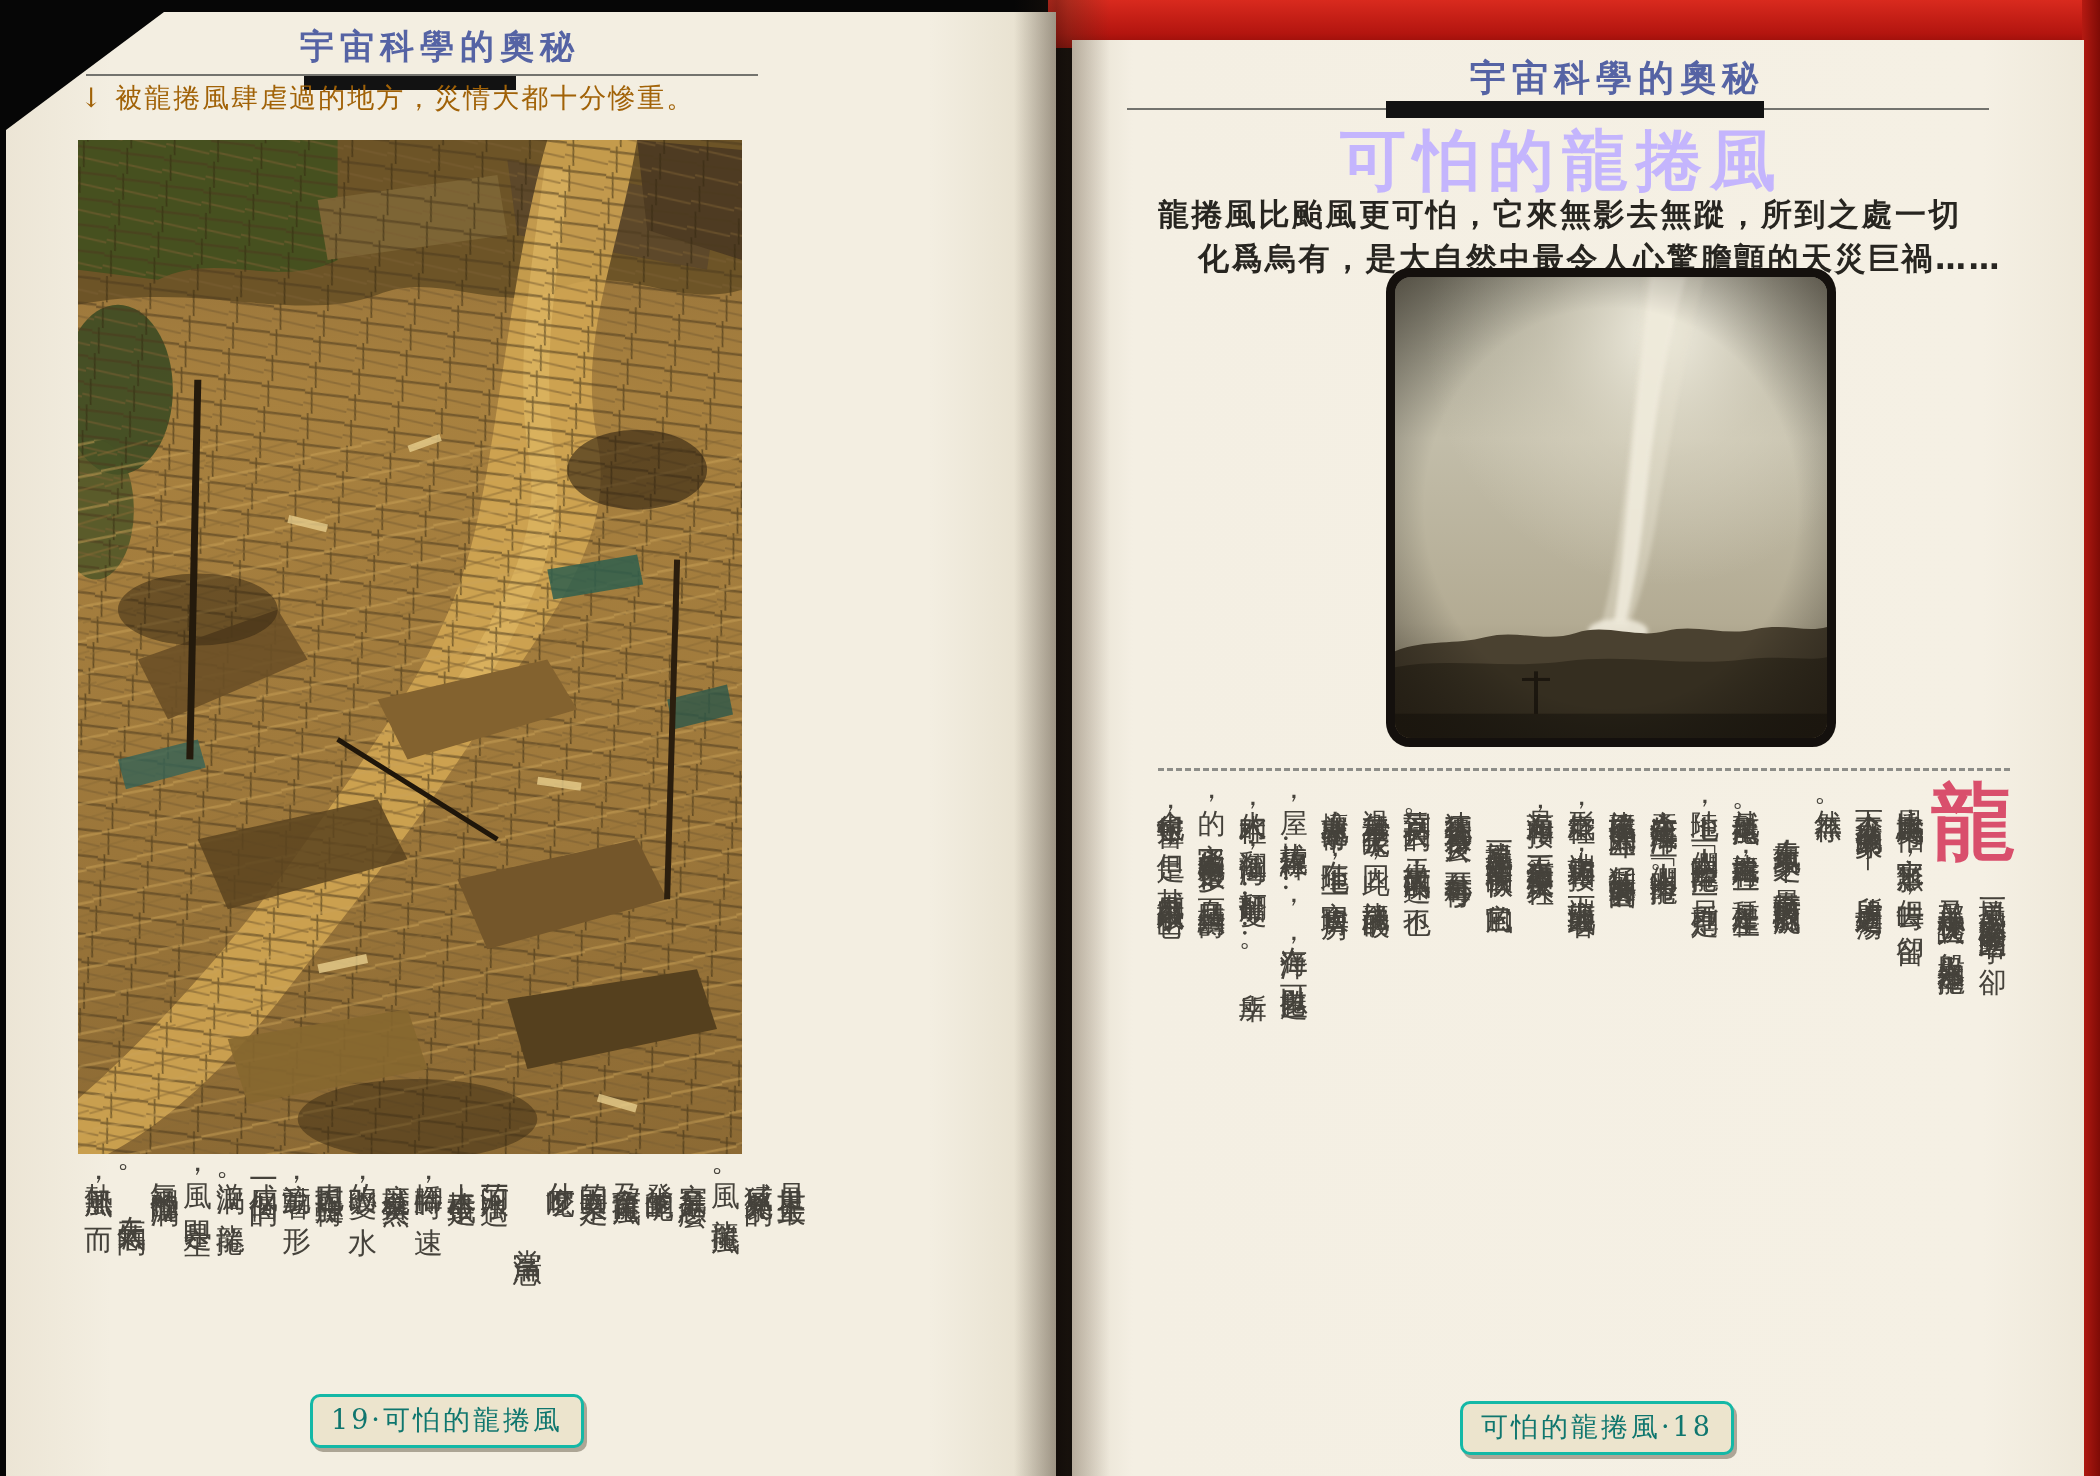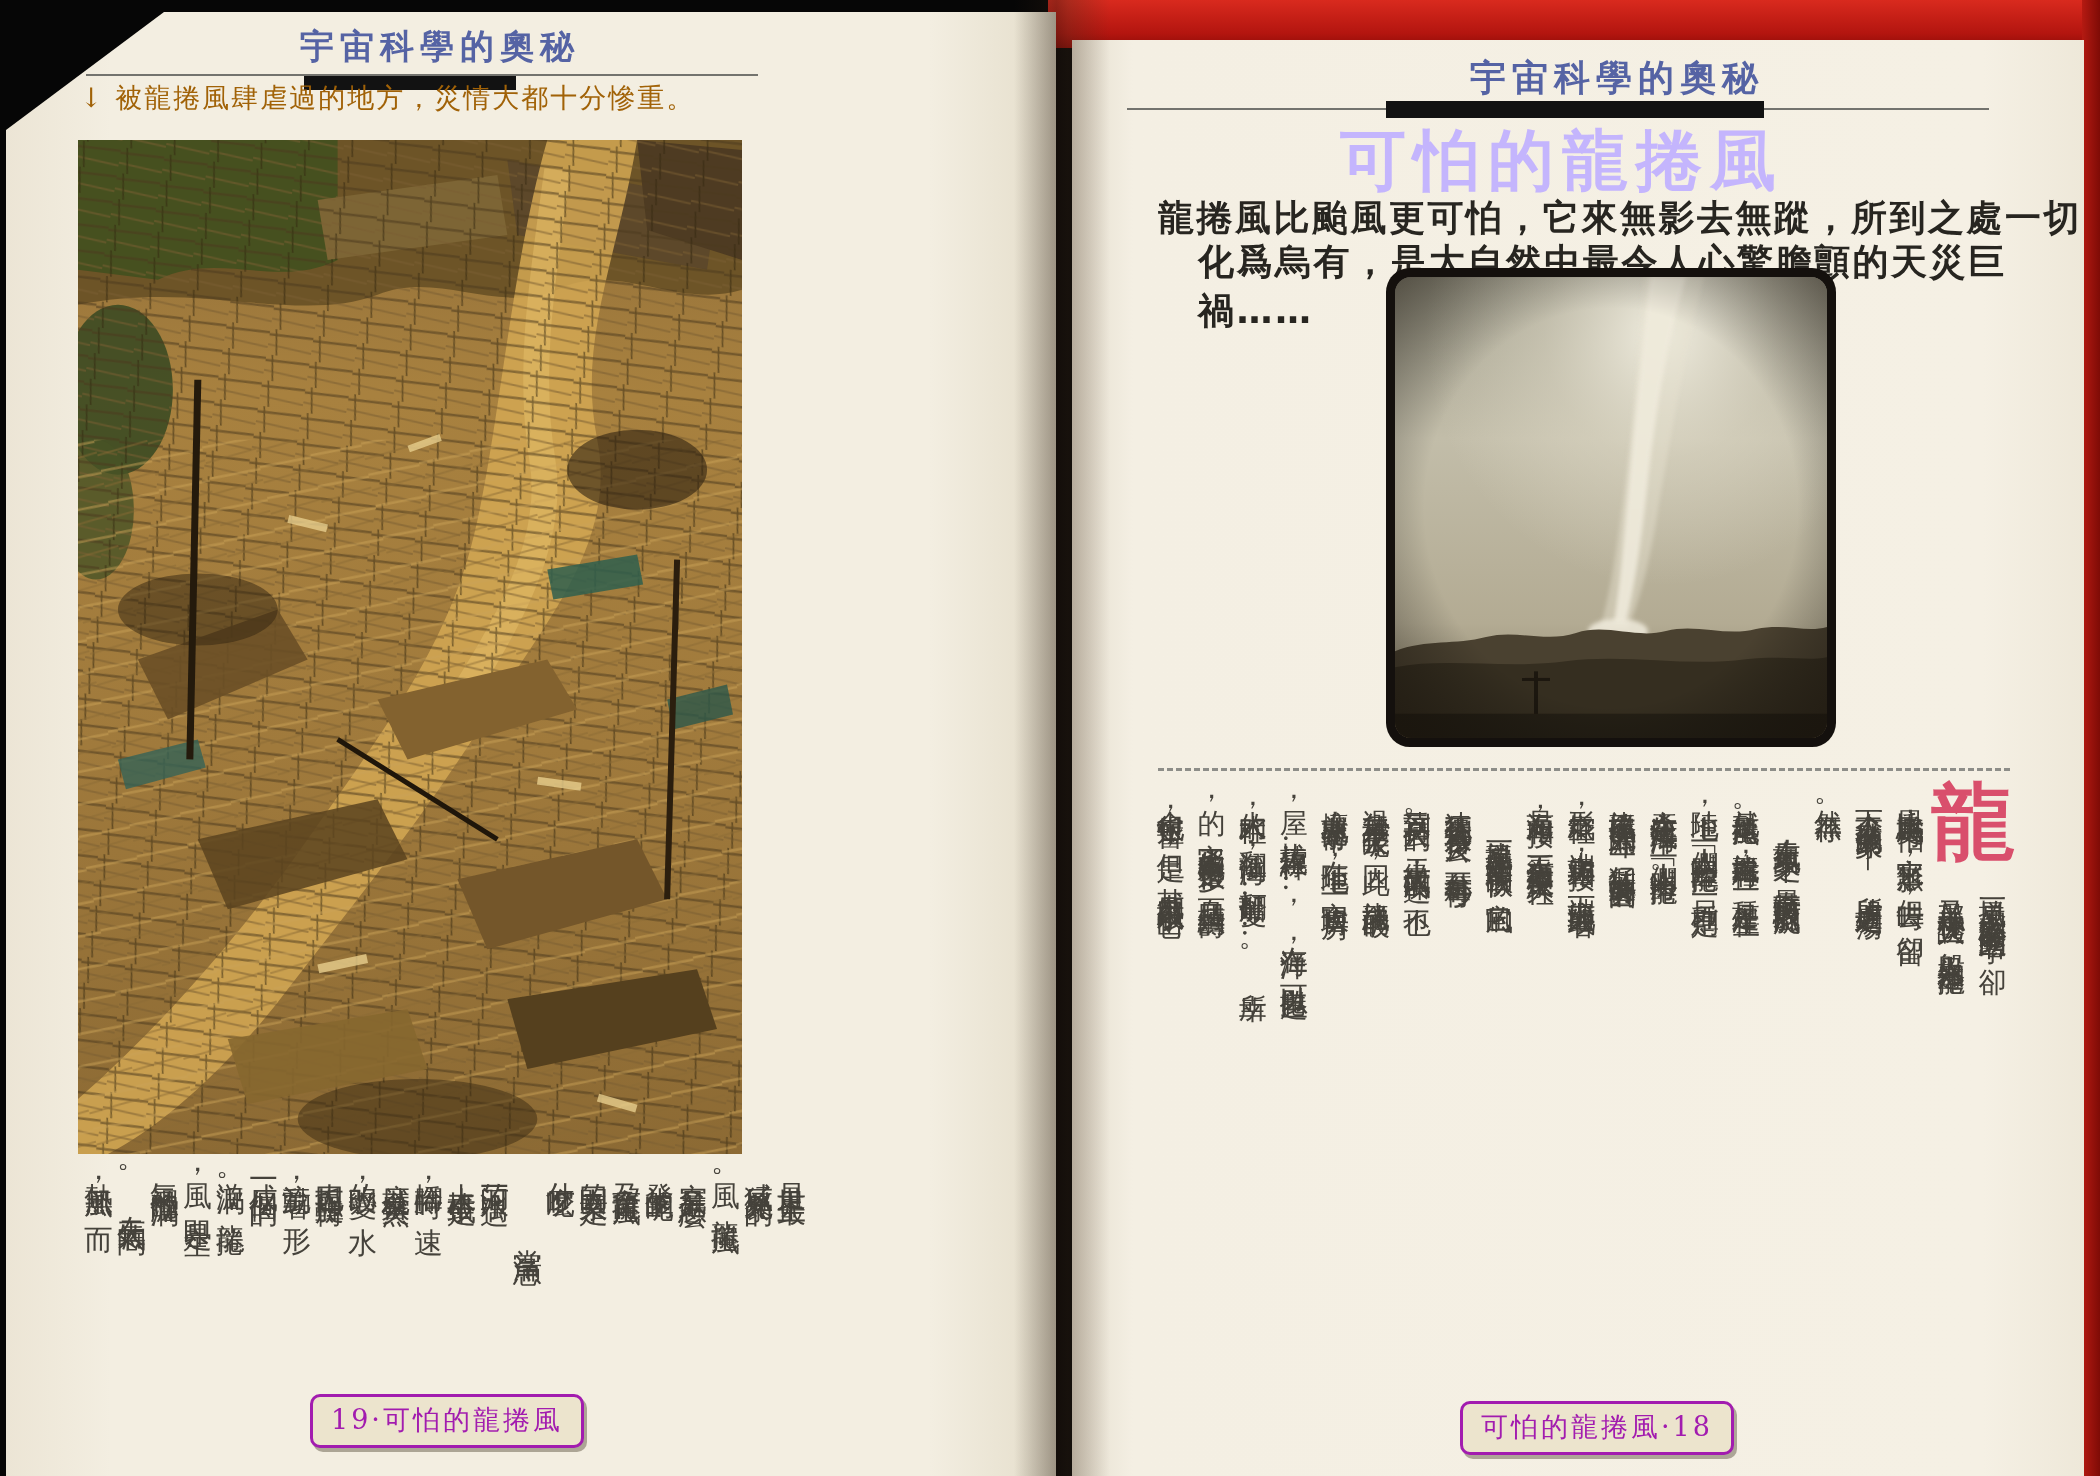--- a/index.html
+++ b/index.html
@@ -44,28 +44,28 @@
   .rtext{position:absolute;left:1156px;top:788px;width:856px;height:600px;}
   .rcols{display:flex;flex-direction:row-reverse;justify-content:space-between;height:100%;}
   .rcols .vcol{width:34px;font-size:28px;letter-spacing:2.5px;line-height:40.5px;}
   .rcols .vcol:nth-child(1),.rcols .vcol:nth-child(2){padding-top:90px;}
   .dropcap{position:absolute;right:-3px;top:-10px;width:84px;text-align:center;
            font-size:84px;line-height:88px;color:#d94f6c;font-weight:700;}
   
   .title{position:absolute;left:1340px;top:116px;font-family:"DejaVu Sans","Liberation Sans",sans-serif;
          font-weight:800;font-size:66px;color:#c4b5fd;letter-spacing:8px;}
   .intro{position:absolute;left:1158px;font-family:"DejaVu Sans","Liberation Sans",sans-serif;
-         font-weight:700;font-size:36px;color:#272520;letter-spacing:2.5px;}
+         font-weight:700;font-size:31px;color:#272520;letter-spacing:2.5px;}
   #intro1{top:194px;}
   #intro2{top:238px;margin-left:40px;}
   .photoR{position:absolute;left:1386px;top:268px;width:450px;height:479px;}
   .photoR svg{display:block;width:100%;height:100%;}
   .dashed{position:absolute;left:1158px;top:768px;width:852px;border-top:3px dashed #8d8d88;}
   
-  .badge{position:absolute;font-size:27px;color:#a21caf;background:#ece4cd;border:3px solid #a21caf;
+  .badge{position:absolute;font-size:27px;color:#0f766e;background:#ece4cd;border:3px solid #14b8a6;
          border-radius:10px;padding:5px 18px 7px;letter-spacing:3px;
          box-shadow:3px 4px 0 rgba(40,30,10,.35);}
   #badgeL{left:310px;top:1394px;}
   #badgeR{left:1460px;top:1382px;margin-top:19px;}
 </style>
 </head>
 <body>
 
 <div class="stage">
 

